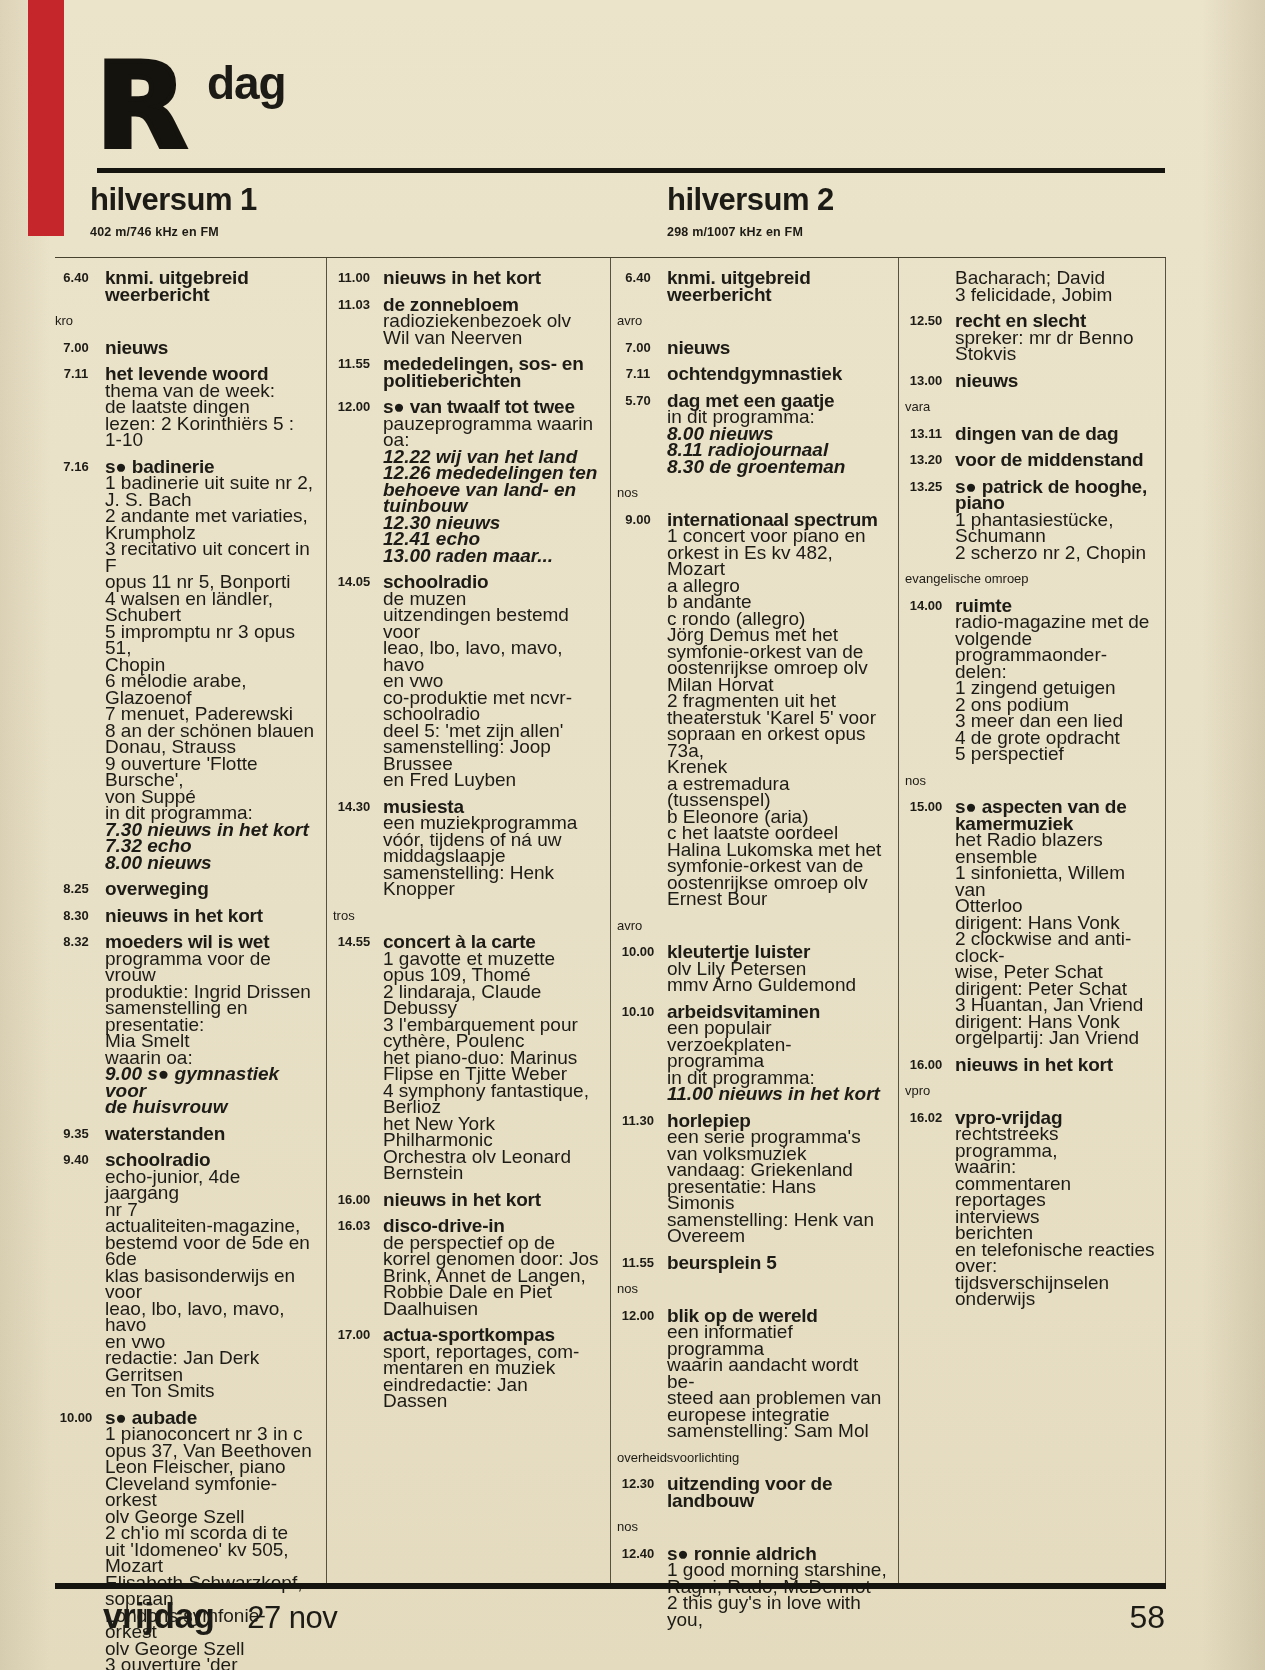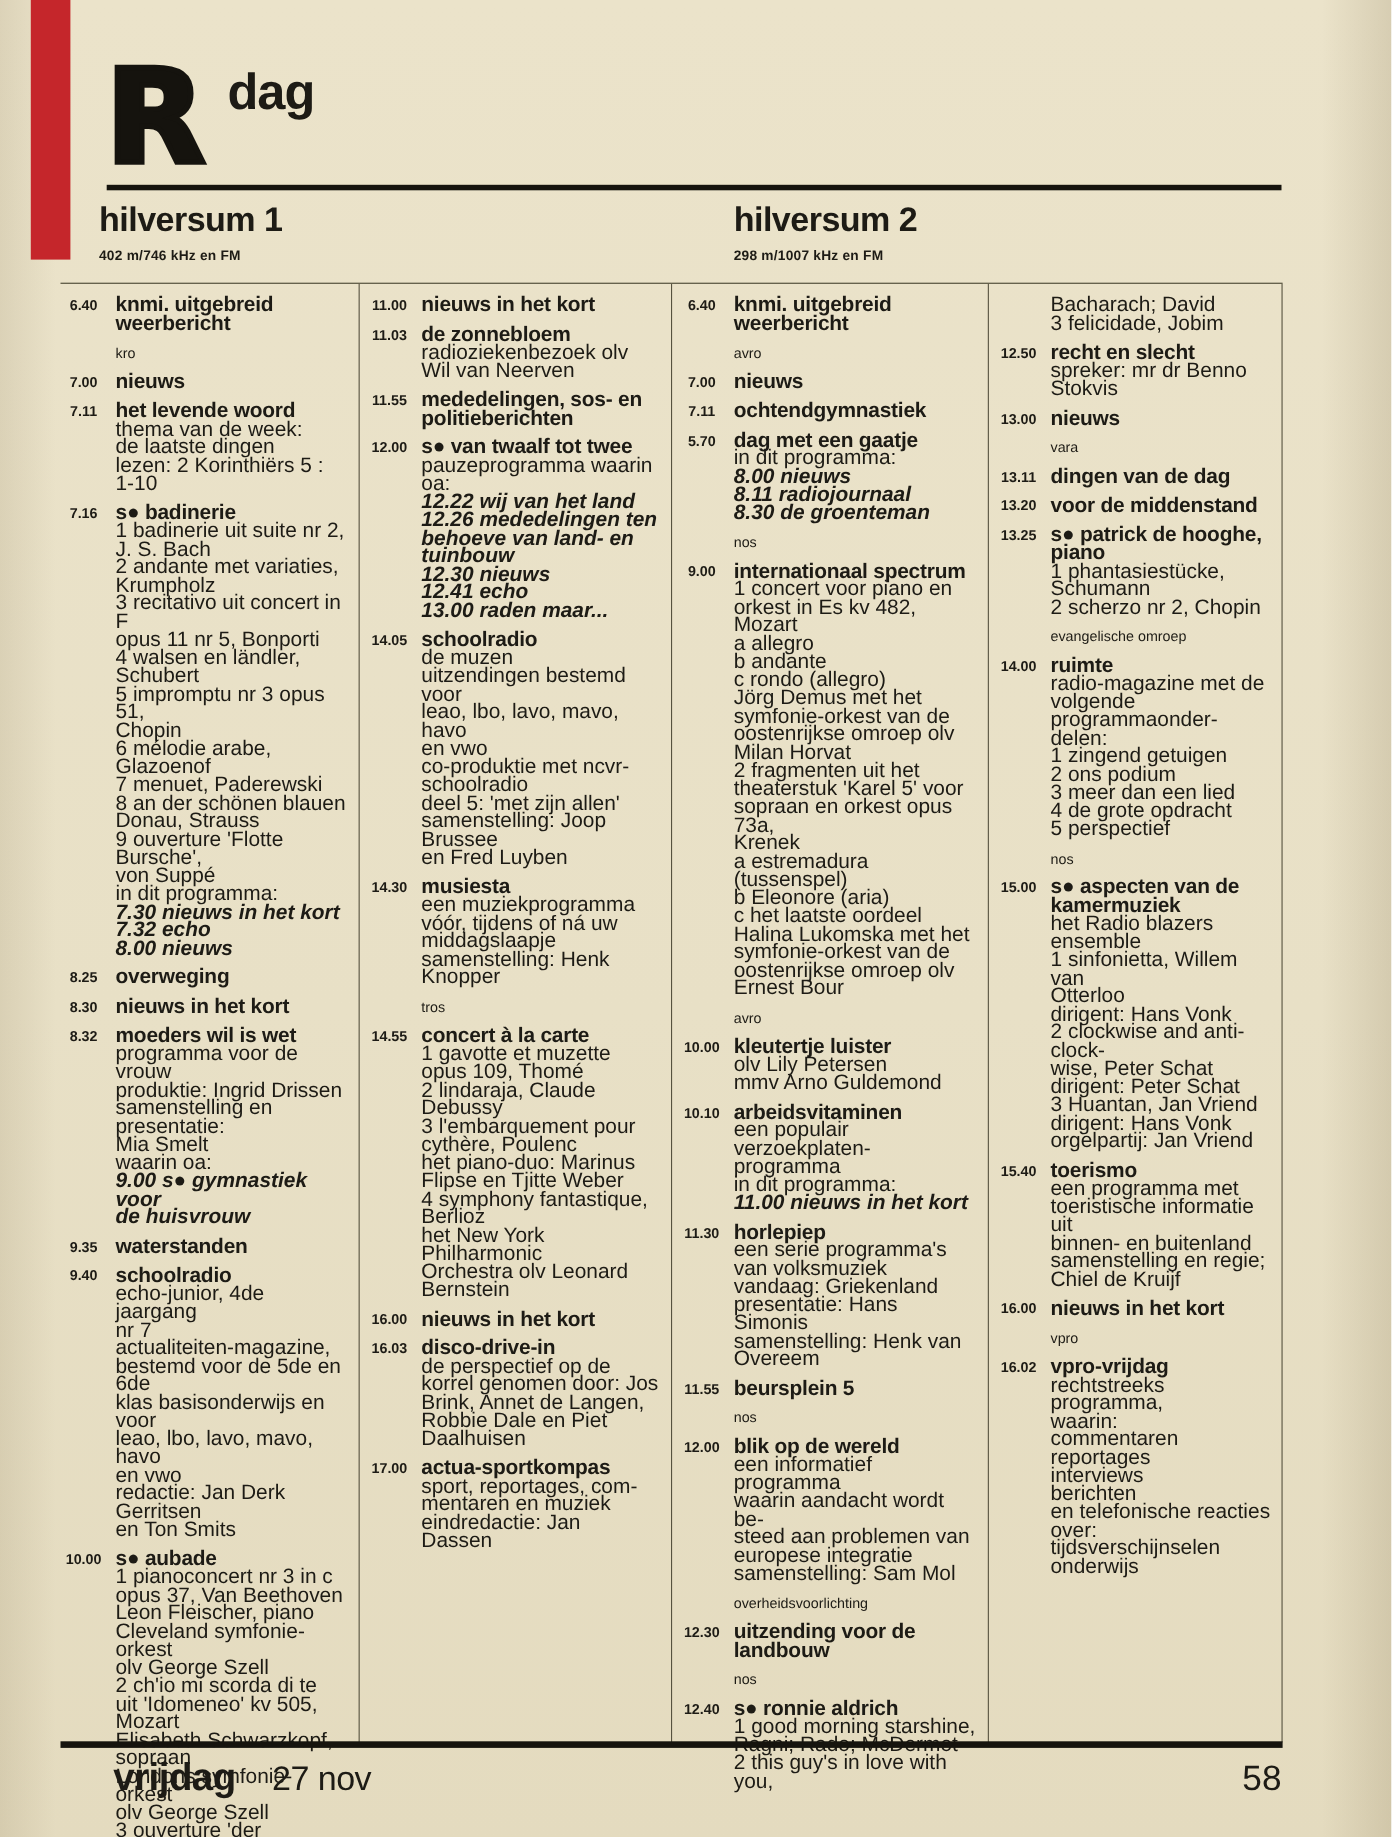--- a/index.html
+++ b/index.html
@@ -41,21 +41,21 @@
   .col-1 { width: 272px; padding-left: 0; }
   .col-2 { width: 284px; }
   .col-3 { width: 288px; }
   .col-4 { flex: 1; }
 
   .entry { display: flex; margin-bottom: 10px; }
   .time { width: 42px; min-width: 42px; text-align: center; font-weight: bold; font-size: 13px; line-height: 16.5px; }
   .body { margin-left: 8px; font-size: 19px; line-height: 16.5px; flex: 1; }
   .title { font-weight: bold; letter-spacing: -0.2px; }
   .line.bold { font-weight: bold; font-style: italic; }
-  .station-label { margin-left: 50px; margin-bottom: 10px; margin-top: 2px; font-size: 13px; line-height: 16.5px; }
+  .station-label { margin-bottom: 10px; margin-top: 2px; font-size: 13px; line-height: 16.5px; }
 
   .footer { position: absolute; left: 103px; right: 100px; top: 1596px; display: flex; align-items: baseline; gap: 17px; }
   .footer-day { font-weight: bold; font-size: 35px; letter-spacing: -0.5px; }
   .footer-date { font-size: 31px; margin-left: 16px; letter-spacing: -0.5px; }
   .footer-page { margin-left: auto; font-size: 32px; }
 </style>
 </head>
 <body>
 
 <div class="page">
@@ -500,31 +500,20 @@
             <div class="line">dirigent: Hans Vonk</div>
             <div class="line">2 clockwise and anti-clock-</div>
             <div class="line">wise, Peter Schat</div>
             <div class="line">dirigent: Peter Schat</div>
             <div class="line">3 Huantan, Jan Vriend</div>
             <div class="line">dirigent: Hans Vonk</div>
             <div class="line">orgelpartij: Jan Vriend</div>
           </div>
         </div>
         <div class="entry">
-          <div class="time">15.40</div>
-          <div class="body">
-            <div class="title">toerismo</div>
-            <div class="line">een programma met</div>
-            <div class="line">toeristische informatie uit</div>
-            <div class="line">binnen- en buitenland</div>
-            <div class="line">samenstelling en regie;</div>
-            <div class="line">Chiel de Kruijf</div>
-          </div>
-        </div>
-        <div class="entry">
           <div class="time">16.00</div>
           <div class="body">
             <div class="title">nieuws in het kort</div>
           </div>
         </div>
         <div class="station-label">vpro</div>
         <div class="entry">
           <div class="time">16.02</div>
           <div class="body">
             <div class="title">vpro-vrijdag</div>

